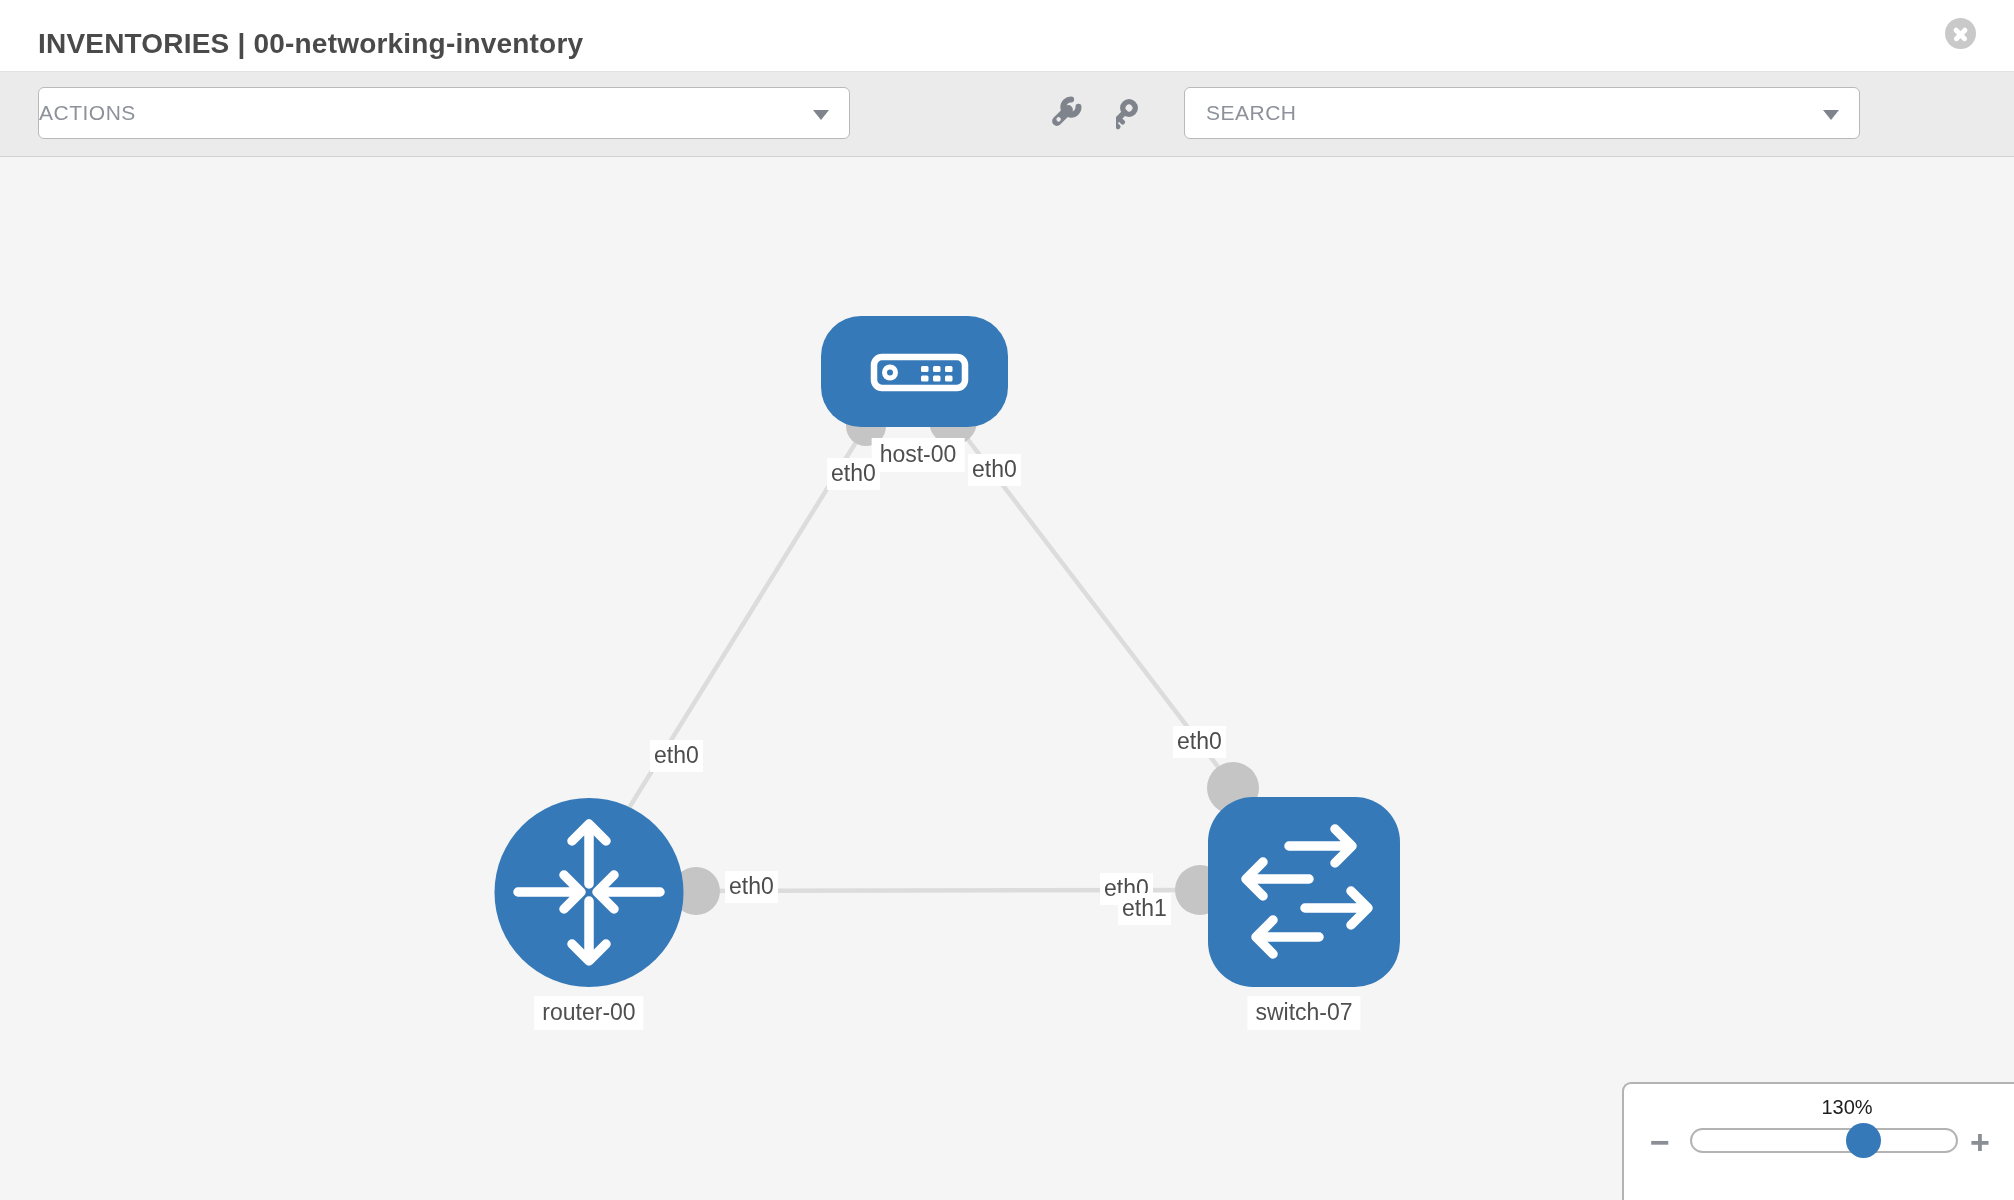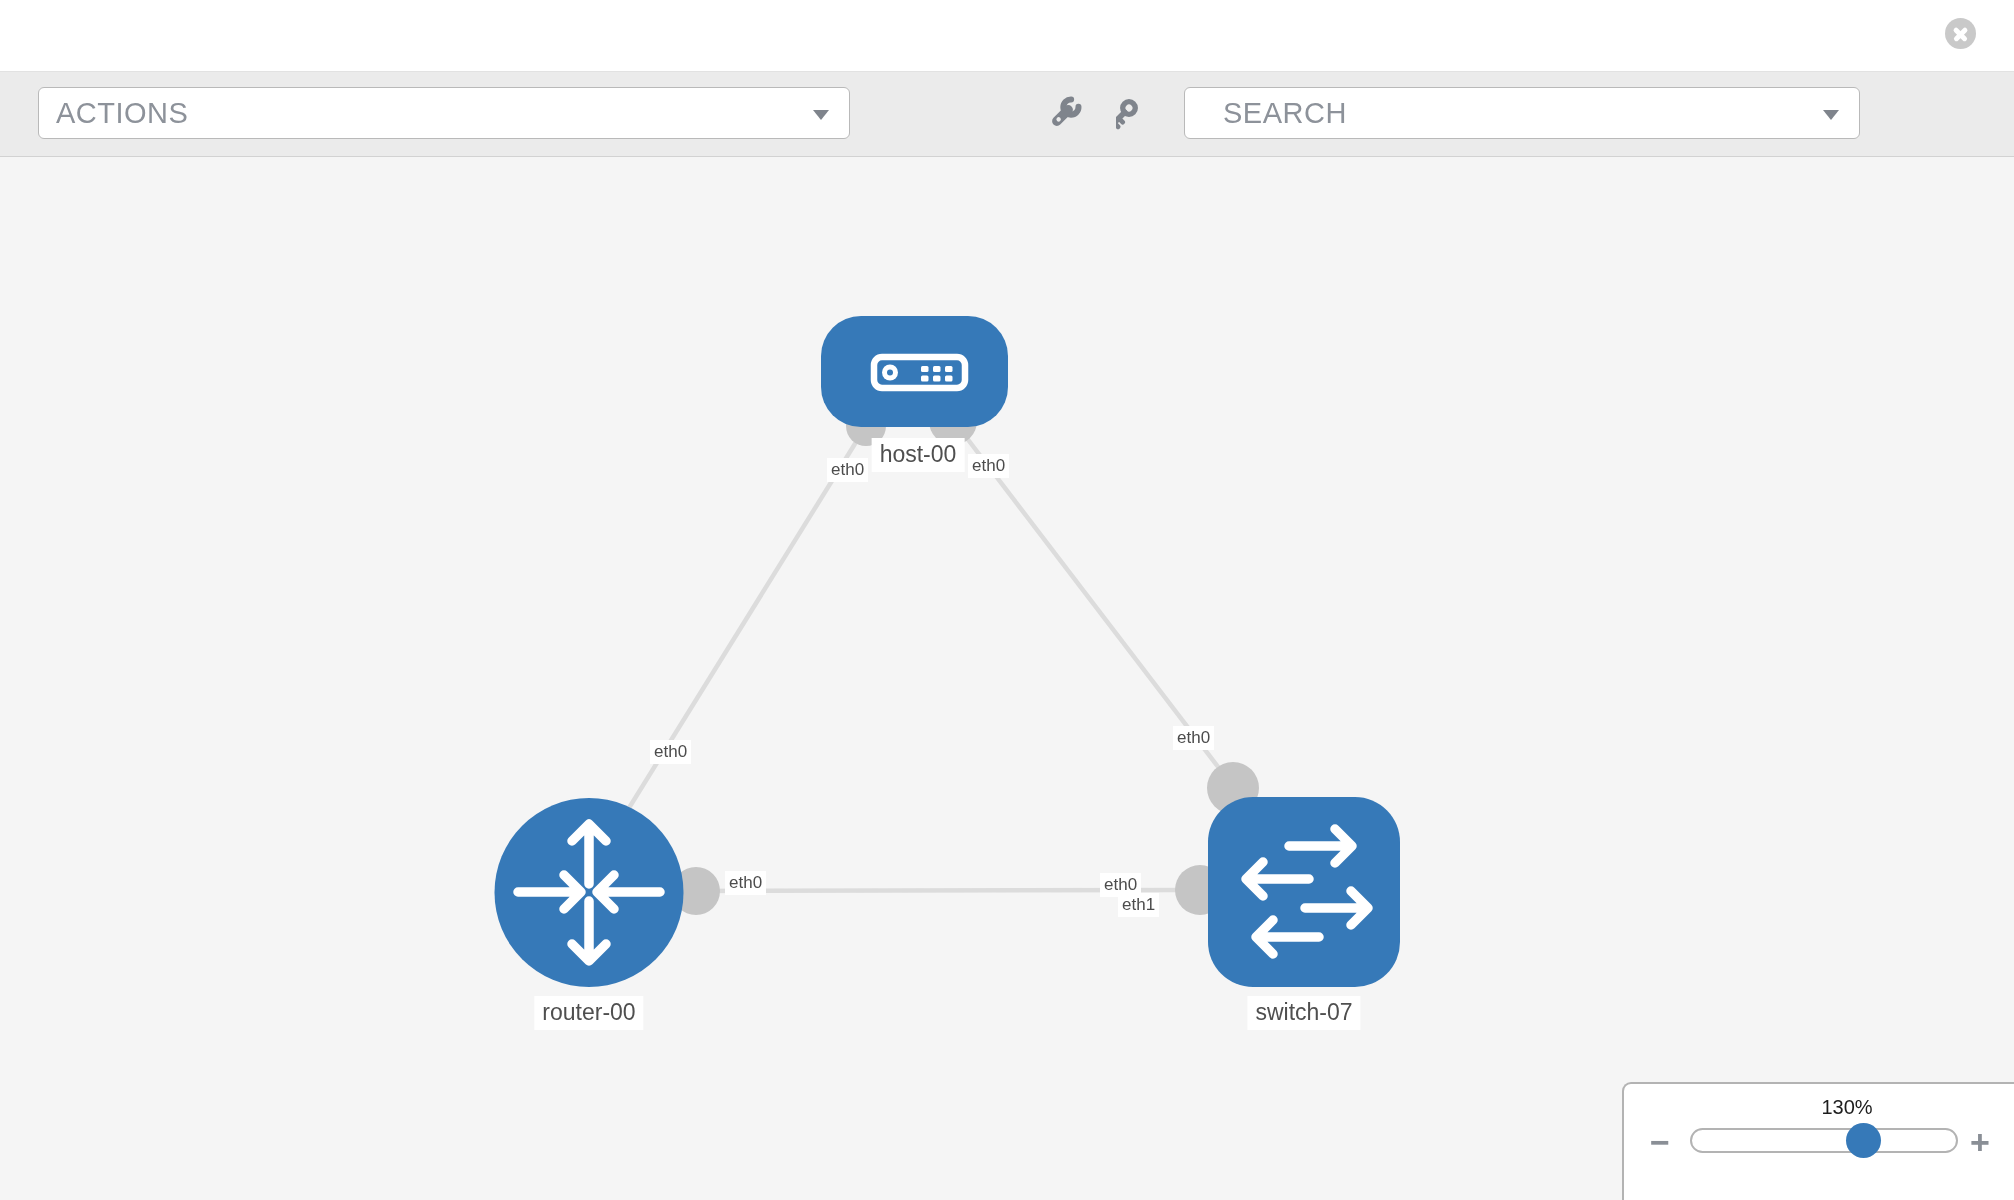--- a/index.html
+++ b/index.html
@@ -28,35 +28,35 @@
   
   .toolbar{
     position:absolute;top:72px;left:0;width:2014px;height:84px;background:#ebebeb;
     border-bottom:1px solid #d2d2d2;
   }
   .select-box{
     position:absolute;top:15px;height:52px;background:#ffffff;border:1px solid #b9b9b9;
     border-radius:6px;display:flex;align-items:center;box-sizing:border-box;cursor:pointer;
   }
   .select-box .select-label{
-    margin-left:17px;font-size:29px;color:#8d929a;letter-spacing:0.5px;
+    font-size:21px;color:#8d929a;letter-spacing:0.5px;
   }
   .caret{
     position:absolute;right:20px;top:22px;width:0;height:0;
     border-left:8px solid transparent;border-right:8px solid transparent;
     border-top:10px solid #7f848c;
   }
   .tool-icon{position:absolute;top:24px;width:36px;height:36px;color:#7f848c;cursor:pointer;}
   
   .canvas{
     position:absolute;top:157px;left:0;width:2014px;height:1043px;background:#f5f5f5;overflow:hidden;
   }
   .canvas svg.topology{position:absolute;top:0;left:0;}
   .port-label{
-    position:absolute;background:#ffffff;color:#4c4c4c;font-size:17px;line-height:1.3;
+    position:absolute;background:#ffffff;color:#4c4c4c;font-size:23px;line-height:1.3;
     padding:1px 4px;white-space:nowrap;
   }
   .node-label{
     position:absolute;background:#ffffff;color:#4f4f4f;font-size:23px;line-height:1.3;
     padding:2px 8px;white-space:nowrap;transform:translateX(-50%);
   }
   .under{z-index:1;} .over{z-index:2;margin-top:20px;}
   
   .zoom-panel{
     position:absolute;left:1622px;top:1082px;width:448px;height:118px;background:#ffffff;
@@ -80,20 +80,21 @@
     position:absolute;left:222px;top:39px;width:35px;height:35px;border-radius:50%;
     background:#3679b8;cursor:grab;
   }
 </style>
 </head>
 <body>
 
 <div id="app">
 
   <div class="header">
+    <div class="header-title">INVENTORIES | 00-networking-inventory</div>
     <div class="close-btn">
       <div>
         <div class="bar b1"></div>
           <div class="bar b2"></div>
       </div>
     </div>
   </div>
 
   <div class="toolbar">
 

